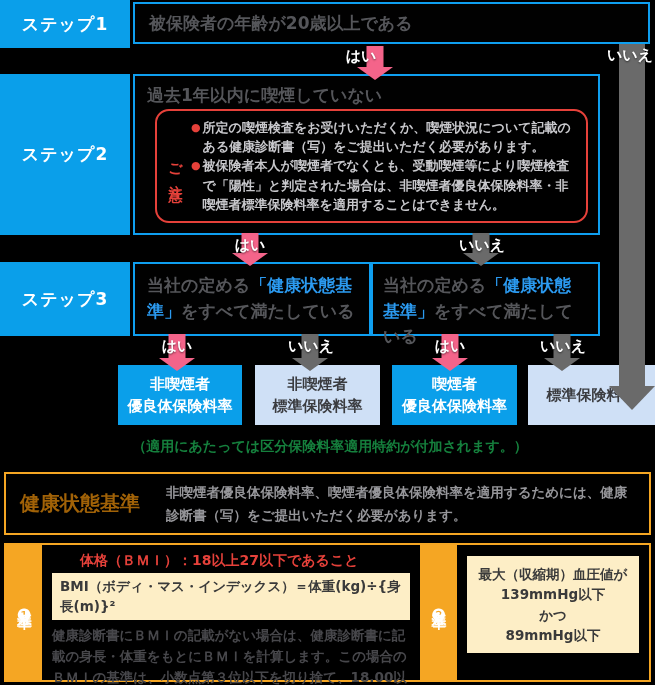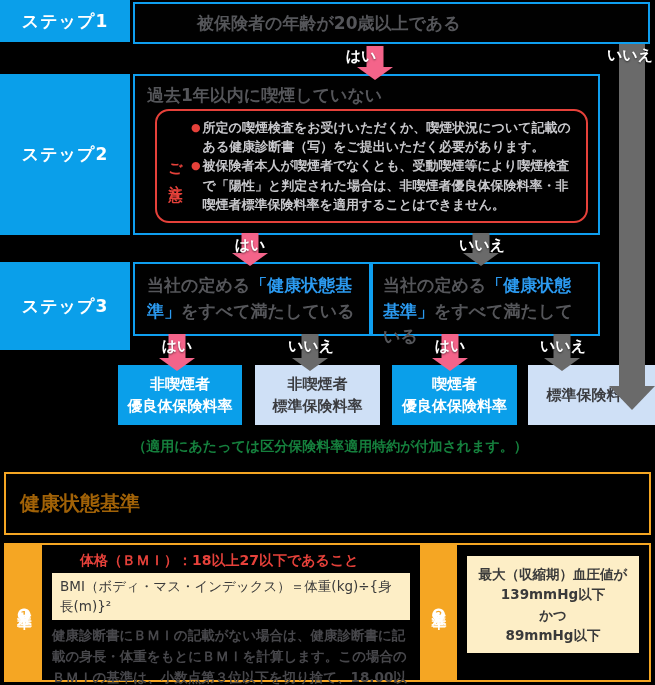--- a/index.html
+++ b/index.html
@@ -65,36 +65,36 @@
     border:2px solid #f5a623;box-sizing:border-box;background:#000;display:flex;
   }
   .side{background:#f5a623;display:flex;flex-direction:column;align-items:center;justify-content:center;}
   .side .vert{
     writing-mode:vertical-rl;text-orientation:upright;color:#fff;font-weight:700;font-size:15px;letter-spacing:2px;
   }
   .side .num{color:#fff;font-size:17px;line-height:1;margin-top:2px;}
   .crit{box-sizing:border-box;padding:6px 10px;}
   .crit-h{color:#e6413a;font-weight:700;font-size:14px;line-height:1.3;margin-left:28px;}
   .cream{
-    background:#fdeec6;color:#3a3a3a;font-weight:400;font-size:13.5px;
+    background:#fdeec6;color:#3a3a3a;font-weight:700;font-size:13.5px;
     padding:3px 8px;margin-top:4px;line-height:1.5;
   }
   .crit-body{color:#47474b;font-weight:700;font-size:13.5px;line-height:1.55;margin-top:5px;}
   .bp-box{
     background:#fdeec6;color:#3a3a3a;font-weight:700;font-size:13.5px;
     text-align:center;line-height:1.5;padding:8px 4px;margin-top:5px;
   }
 </style>
 </head>
 <body>
 
 <div class="canvas">
 
-  <div class="abs step-label" style="left:0;top:2;width:130;height:42px;width:130px;">ステップ1</div>
-  <div class="abs flow-box" style="left:133px;top:2px;width:517px;height:42px;display:flex;align-items:center;padding-left:48px;">
+  <div class="abs step-label" style="left:0;top:2;width:130;height:48px;width:130px;">ステップ1</div>
+  <div class="abs flow-box" style="left:133px;top:2px;width:517px;height:42px;display:flex;align-items:center;">
     <span style="padding-left:14px;">被保険者の年齢が20歳以上である</span>
   </div>
 
   <div class="arr pink" style="left:357px;top:46px;width:36px;height:34px;">
     <div class="arr-shaft"></div>
       <div class="arr-head"></div>
   </div>
   <div class="flow-lbl" style="left:339px;top:47px;width:44px;">はい</div>
 
   <div class="arr gray arr-big" style="left:609px;top:44px;width:46px;height:366px;">
@@ -125,21 +125,21 @@
     <div class="arr-shaft"></div>
       <div class="arr-head"></div>
   </div>
   <div class="flow-lbl" style="left:228px;top:236px;width:44px;">はい</div>
   <div class="arr gray" style="left:463px;top:233px;width:36px;height:33px;">
     <div class="arr-shaft"></div>
       <div class="arr-head"></div>
   </div>
   <div class="flow-lbl" style="left:458px;top:236px;width:48px;">いいえ</div>
 
-  <div class="abs step-label" style="left:0;top:262px;width:130px;height:88px;">ステップ3</div>
+  <div class="abs step-label" style="left:0;top:262px;width:130px;height:74px;">ステップ3</div>
   <div class="abs flow-box" style="left:133px;top:262px;width:238px;height:74px;">
     <span class="pad">
       <span>当社の定める</span><span class="hl">「健康状態基準」</span><span>をすべて満たしている</span>
     </span>
   </div>
   <div class="abs flow-box" style="left:371px;top:262px;width:229px;height:74px;">
     <span class="pad" style="padding:9px 10px;">
       <span>当社の定める</span><span class="hl">「健康状態基準」</span><span>をすべて満たしている</span>
     </span>
   </div>
@@ -178,20 +178,21 @@
     <span>優良体保険料率</span>
   </div>
   <div class="abs res light" style="left:528px;top:365px;width:127px;height:60px;">
     <span>標準保険料率</span>
   </div>
 
   <div class="abs caption" style="left:60px;top:438px;width:540px;">（適用にあたっては区分保険料率適用特約が付加されます。）</div>
 
   <div class="abs health-head" style="left:4px;top:472px;width:647px;height:63px;">
     <div class="health-title">健康状態基準</div>
+    <div class="health-desc">非喫煙者優良体保険料率、喫煙者優良体保険料率を適用するためには、健康診断書（写）をご提出いただく必要があります。</div>
   </div>
 
   <div class="abs strip" style="left:4px;top:543px;width:647px;height:139px;">
     <div class="side" style="width:36px;">
       <span class="vert">基準</span>
       <span class="num">❶</span>
     </div>
     <div class="crit" style="width:378px;">
       <div class="crit-h">体格（ＢＭＩ）：18以上27以下であること</div>
       <div class="cream">BMI（ボディ・マス・インデックス）＝体重(kg)÷{身長(m)}²</div>

